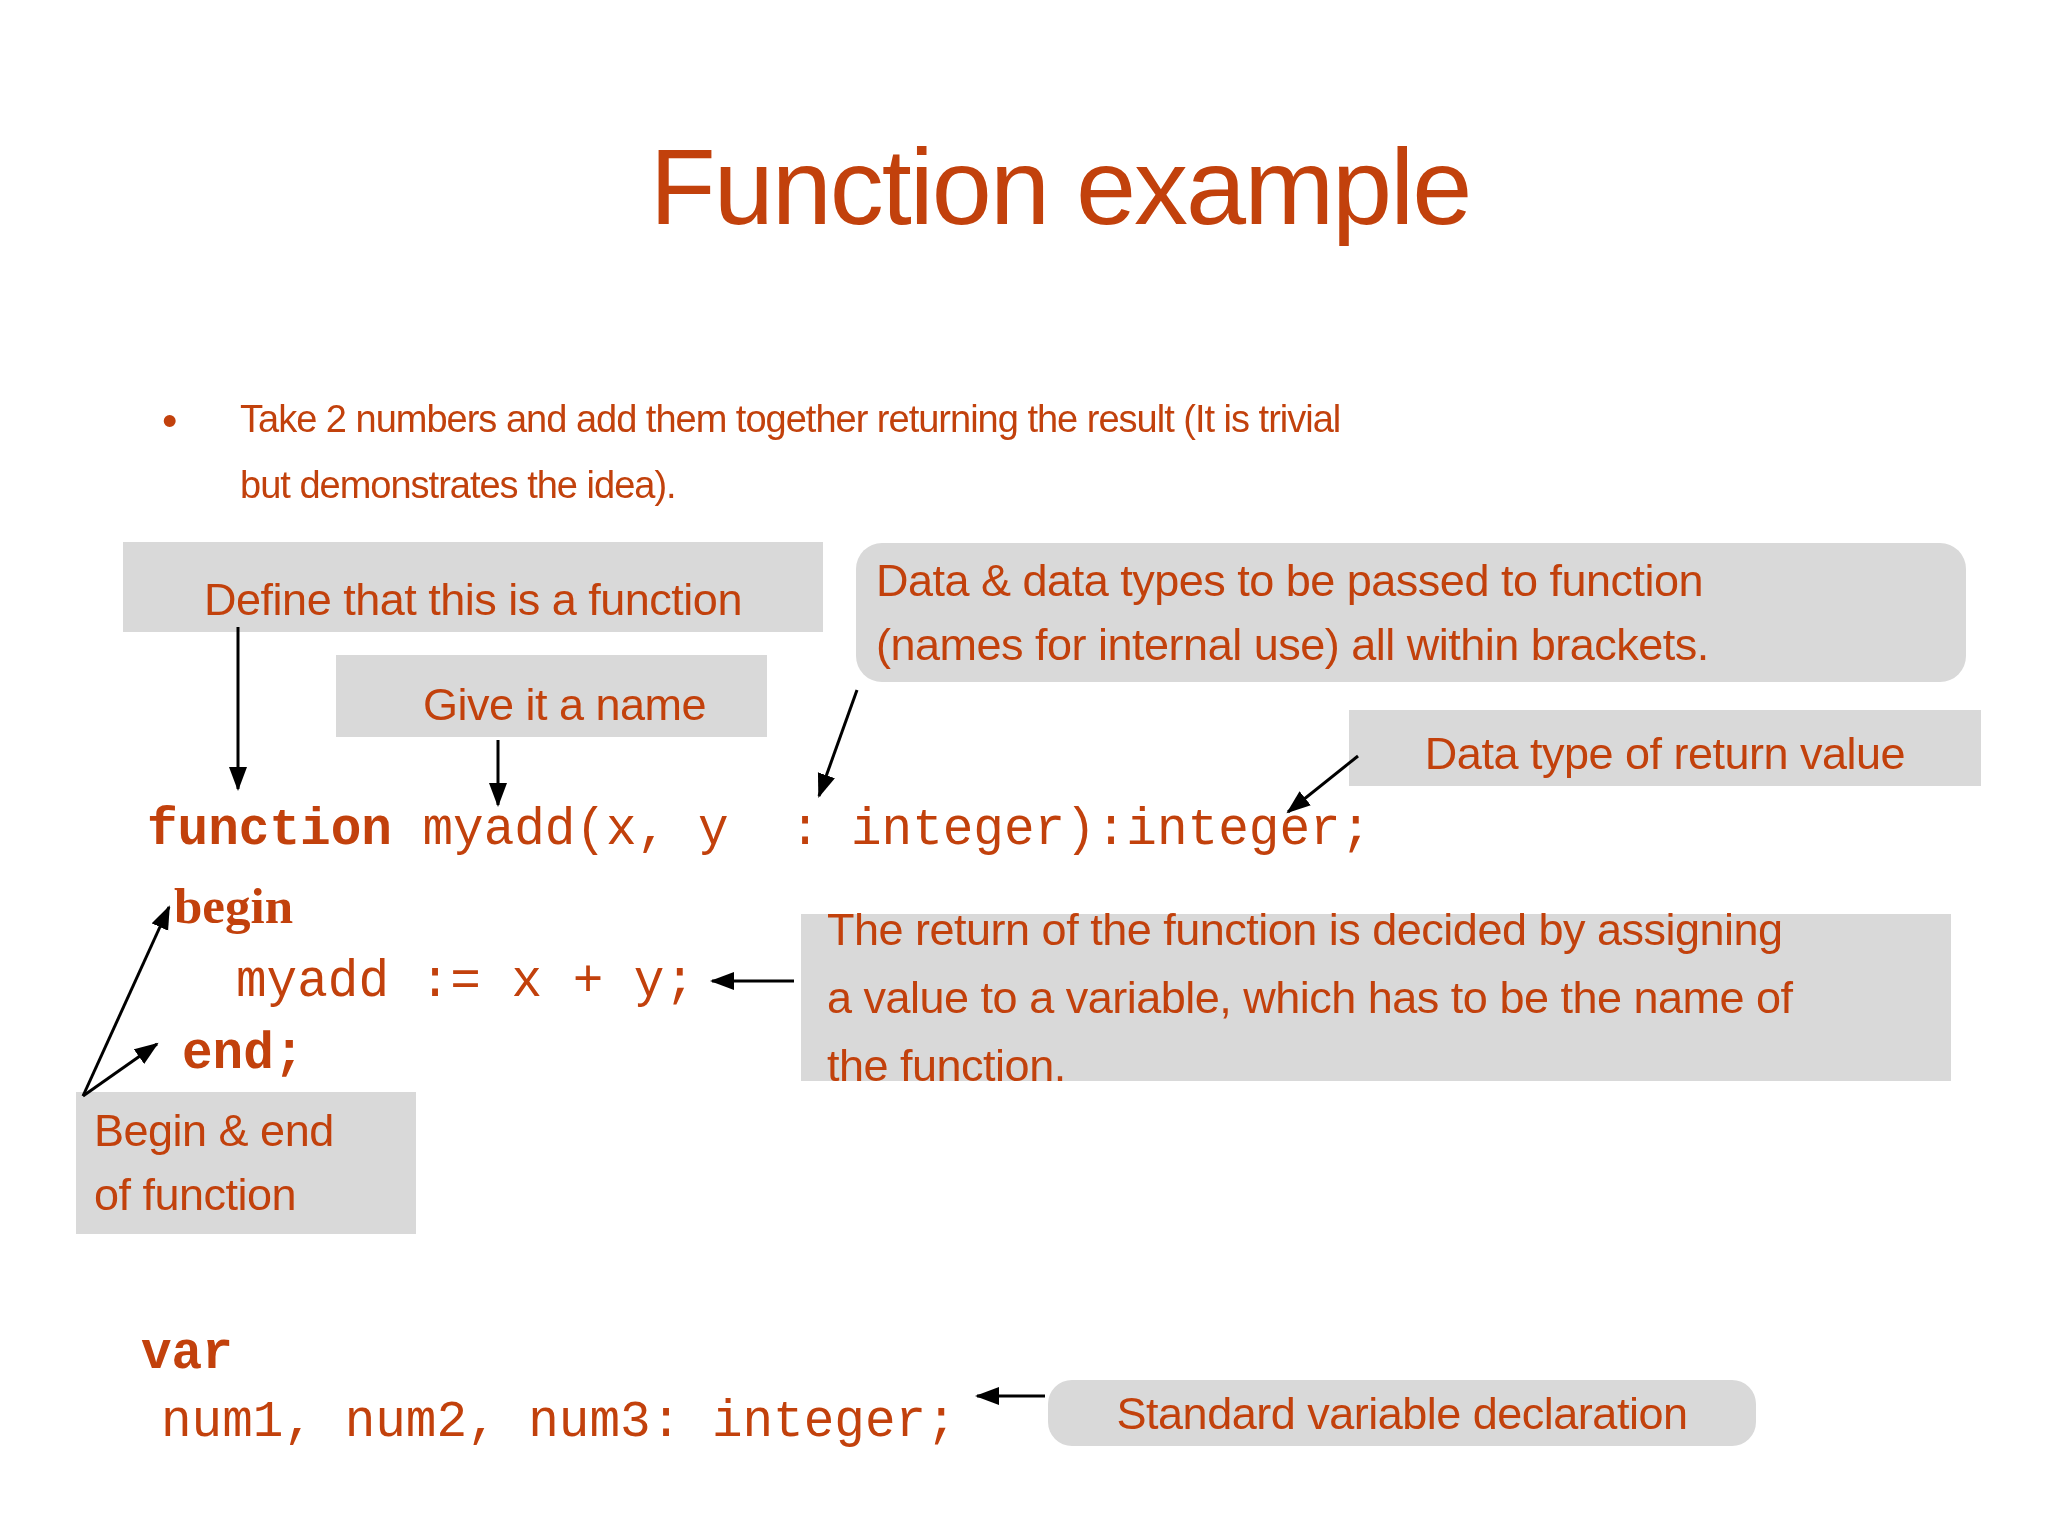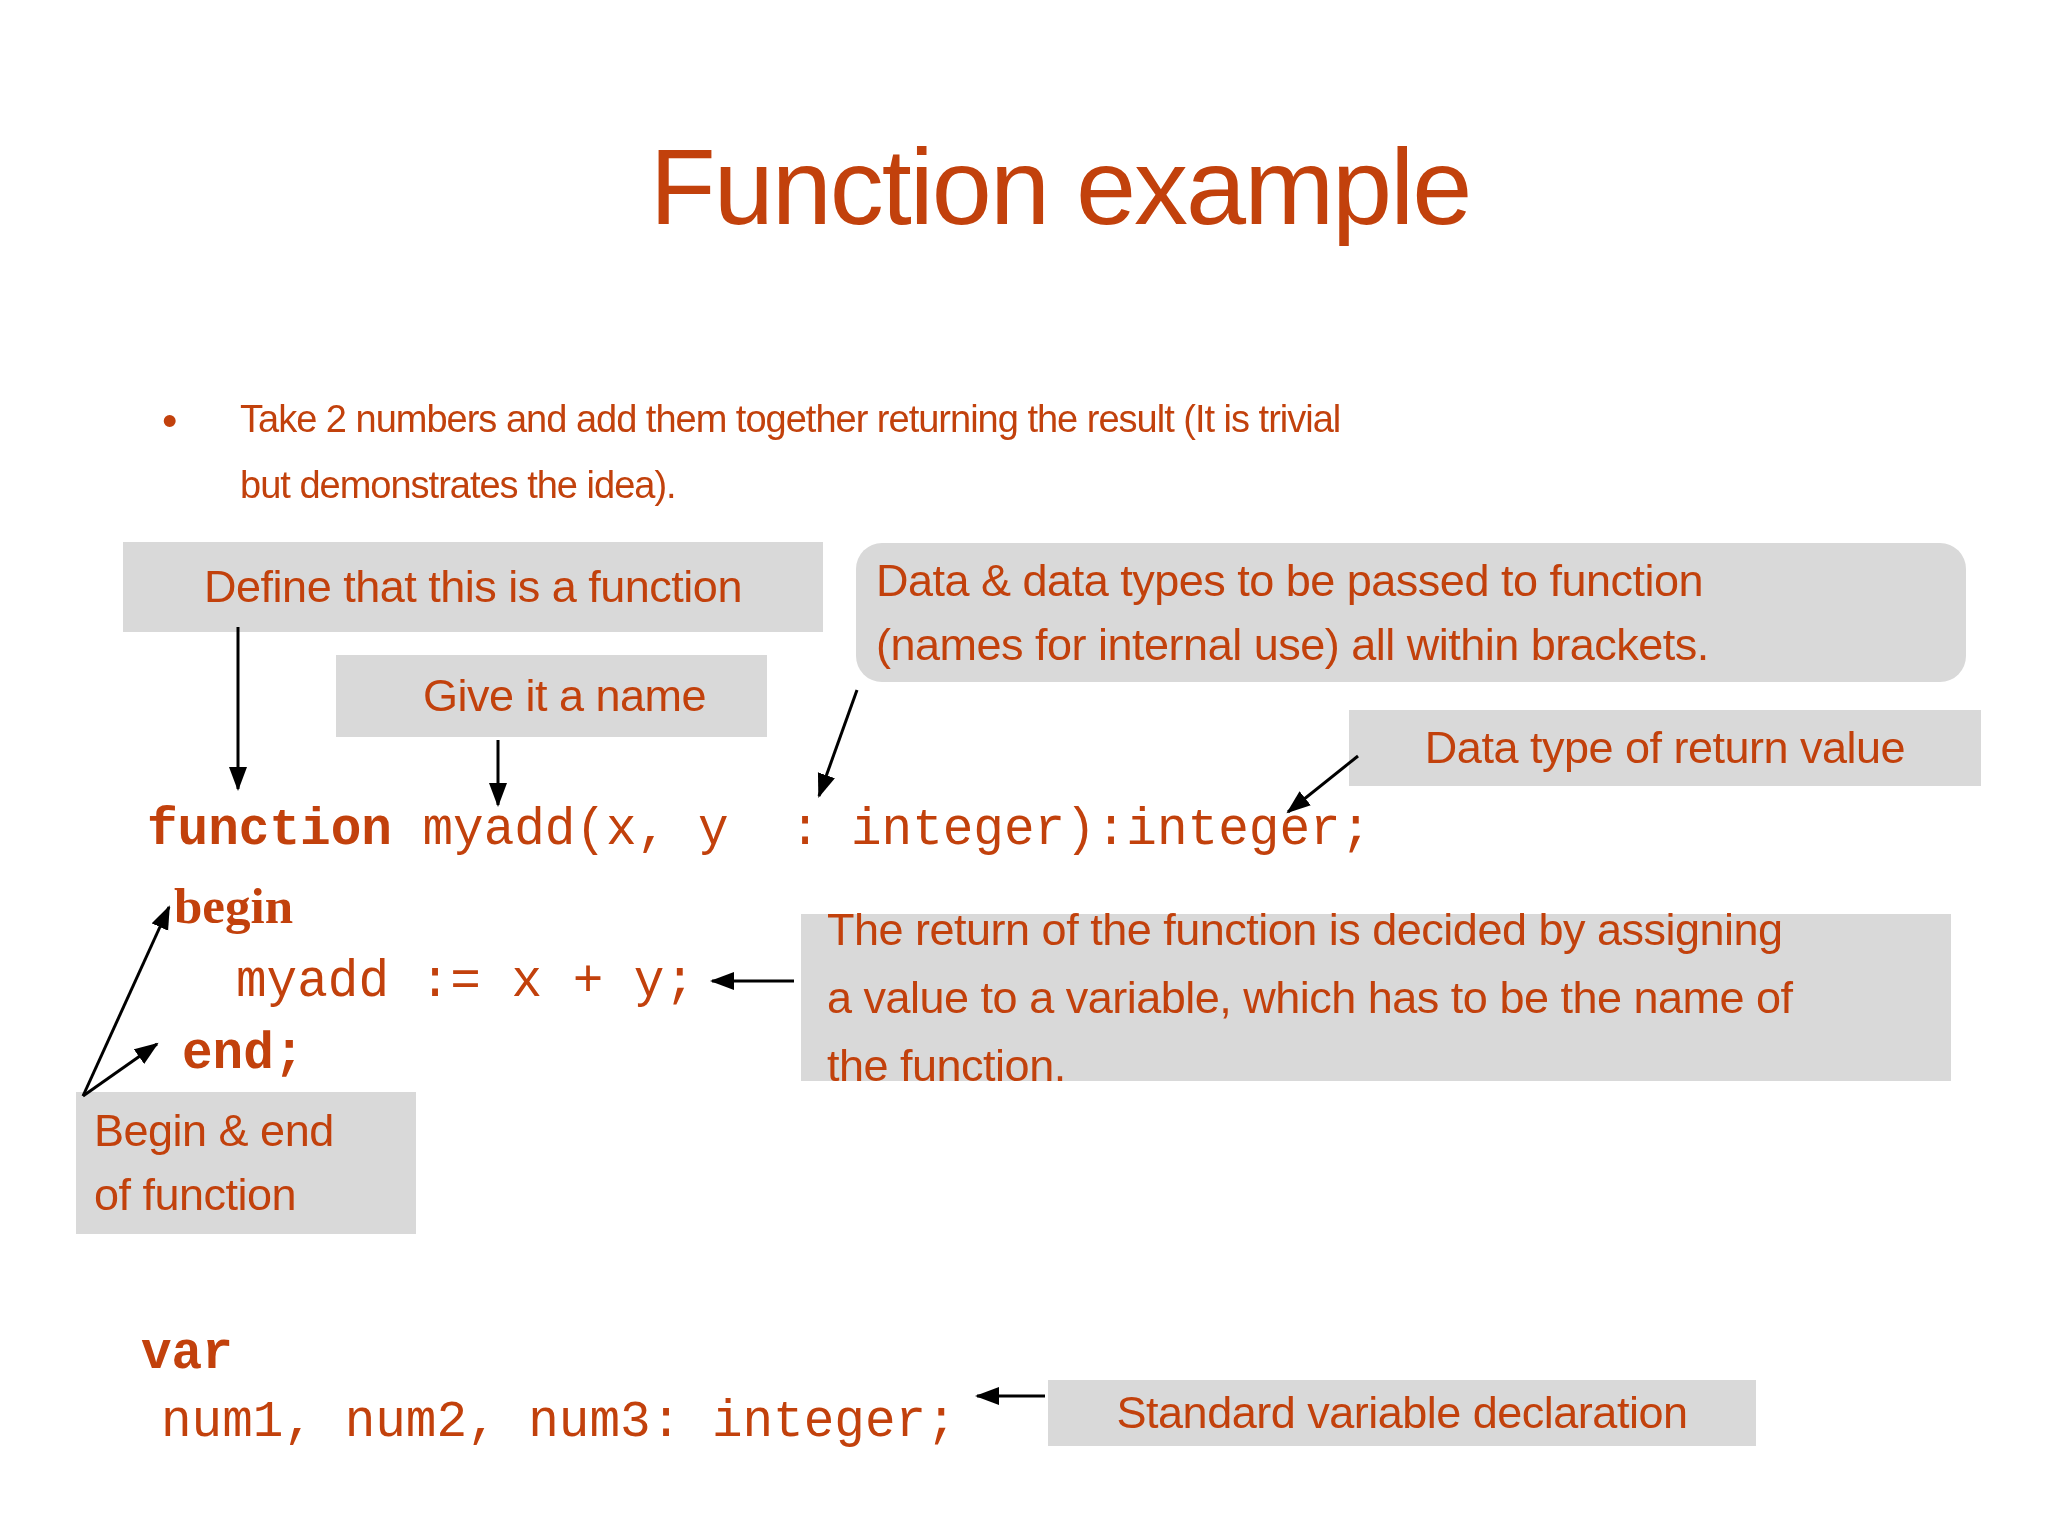--- a/index.html
+++ b/index.html
@@ -23,30 +23,30 @@
     position:absolute;left:0;top:2px;font-size:44px;line-height:66px;
   }
   .bullet-text{position:absolute;left:78px;top:0;width:1800px;font-size:38px;line-height:66px;letter-spacing:-1px;}
   .bullet-text div{white-space:nowrap;}
   
   .callout{
     position:absolute;background:#d9d9d9;
     font-size:45px;line-height:64px;letter-spacing:-0.5px;
     display:flex;flex-direction:column;justify-content:center;
   }
-  .callout.center{align-items:center;text-align:center;}
+  .callout.center{align-items:center;text-align:center;justify-content:flex-end;}
   .callout.left{align-items:flex-start;}
   .callout div{white-space:nowrap;}
   .co-define{left:87px;top:542px;width:700px;height:90px;}
   .co-name{left:300px;top:655px;width:405px;height:82px;padding-left:26px;}
   .co-params{left:820px;top:543px;width:1110px;height:139px;padding-left:20px;box-sizing:border-box;}
   .co-rettype{left:1313px;top:710px;width:632px;height:76px;}
   .co-assign{left:765px;top:914px;width:1150px;height:167px;padding-left:26px;box-sizing:border-box;line-height:68px;}
   .co-beginend{left:40px;top:1092px;width:340px;height:142px;padding-left:18px;box-sizing:border-box;}
-  .co-vardecl{left:1012px;top:1380px;width:708px;height:66px;}
+  .co-vardecl{left:1012px;top:1380px;width:708px;height:66px;border-radius:24px;}
   
   .code{
     position:absolute;
     font-family:"Liberation Mono","DejaVu Sans Mono",monospace;
     font-size:51px;line-height:1.2;white-space:pre;
   }
   .kw{font-weight:bold;}
   .code-line1{left:111px;top:800px;}
   .code-begin{left:138px;top:876px;font-family:Liberation Serif, serif;}
   .code-assign{left:200px;top:952px;}

